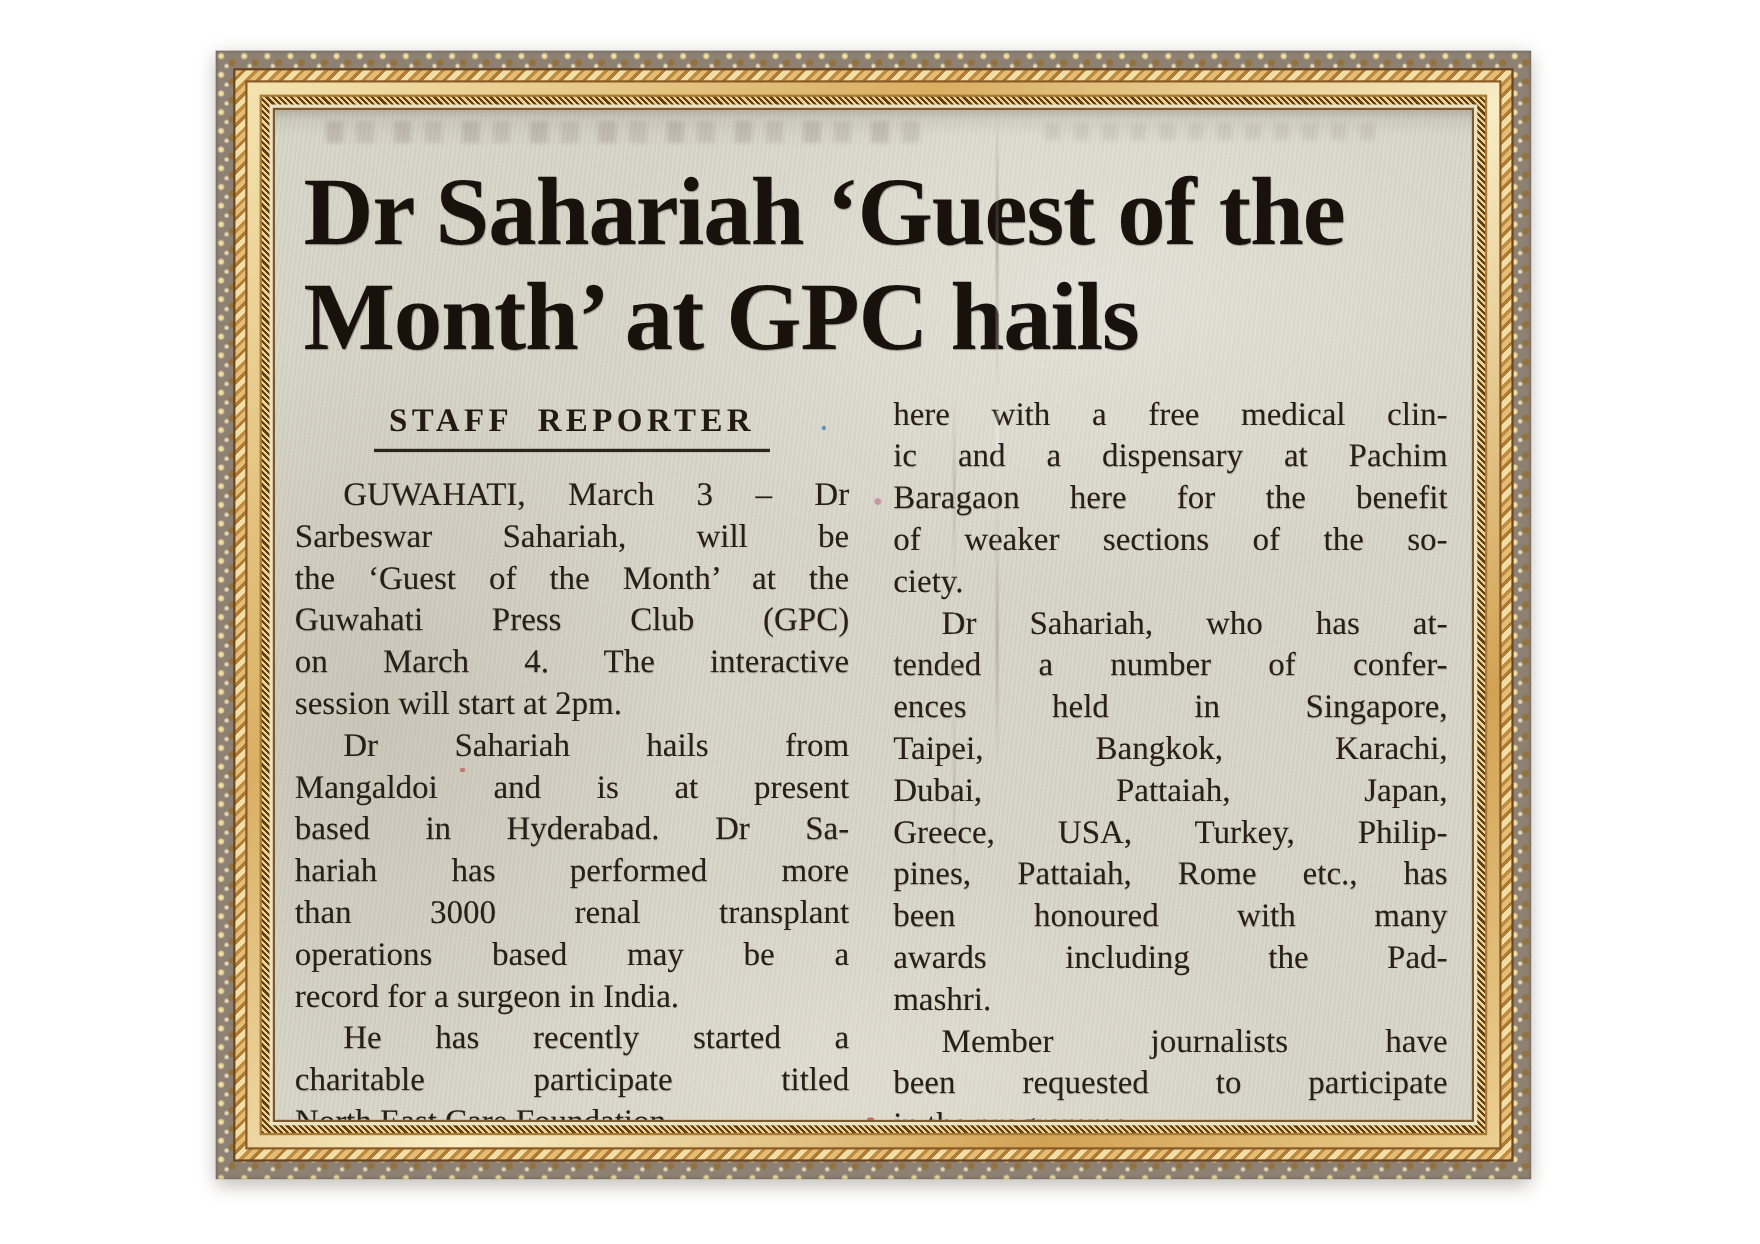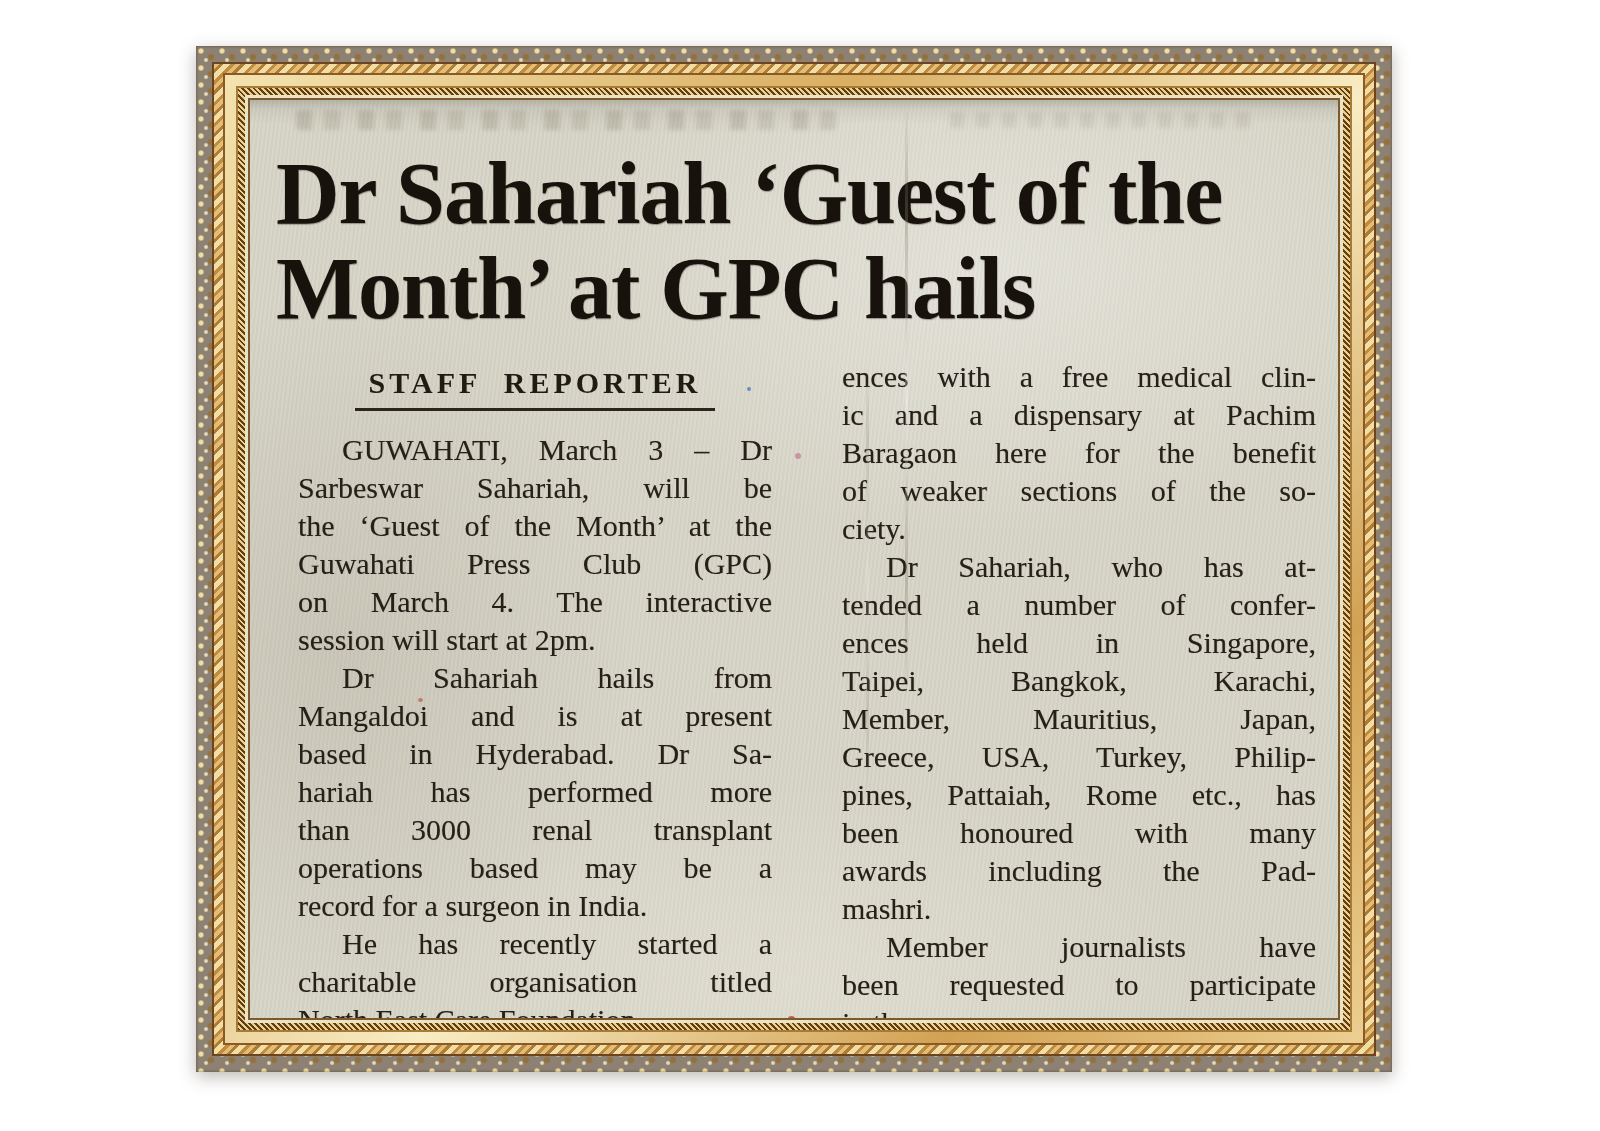--- a/index.html
+++ b/index.html
@@ -54,21 +54,21 @@
   .s2{left:545px;top:353px;width:6px;height:6px;background:#c47f96;opacity:.75;}
   .s3{left:497px;top:287px;width:4px;height:4px;background:#4a7fb5;opacity:.8;}
   .s4{left:168px;top:598px;width:5px;height:4px;background:#b8514a;opacity:.65;}
 
   
   .headline{margin:22px 0 0 10px;color:#17120c;font-weight:700;font-size:88px;line-height:95px;
     letter-spacing:-1px;text-shadow:0.5px 0.8px 1px rgba(25,20,12,0.35);}
   .hl-line{white-space:nowrap;}
 
   .columns{display:flex;gap:40px;margin-top:22px;padding:0 6px 0 2px;}
-  .col{flex:1;min-width:0;margin-left:30px;}
+  .col{flex:1;min-width:0;}
 
   .byline-wrap{text-align:center;margin:8px 0 20px;}
   .byline{display:inline-block;font-weight:700;font-size:30px;letter-spacing:4px;word-spacing:12px;
     color:#211b13;border-bottom:3px solid #2b251c;padding:0 14px 8px;}
 
   .body-text{font-size:30px;line-height:38px;color:#262019;
     text-shadow:0.3px 0.4px 0.7px rgba(30,24,15,0.3);}
   .line{text-align:justify;text-align-last:justify;}
   .line.first{padding-left:44px;}
   .line.last{text-align-last:left;}
@@ -115,36 +115,36 @@
                               <div class="line">on March 4. The interactive</div>
                               <div class="line last">session will start at 2pm.</div>
                               <div class="line first">Dr Sahariah hails from</div>
                               <div class="line">Mangaldoi and is at present</div>
                               <div class="line">based in Hyderabad. Dr Sa-</div>
                               <div class="line">hariah has performed more</div>
                               <div class="line">than 3000 renal transplant</div>
                               <div class="line">operations based may be a</div>
                               <div class="line last">record for a surgeon in India.</div>
                               <div class="line first">He has recently started a</div>
-                              <div class="line">charitable organisation titled</div>
+                              <div class="line">charitable participate titled</div>
                               <div class="line last">North East Care Foundation</div>
                             </div>
                         </div>
                         <div class="col">
                           <div class="body-text">
-                              <div class="line">ences with a free medical clin-</div>
+                              <div class="line">here with a free medical clin-</div>
                               <div class="line">ic and a dispensary at Pachim</div>
                               <div class="line">Baragaon here for the benefit</div>
                               <div class="line">of weaker sections of the so-</div>
                               <div class="line last">ciety.</div>
                               <div class="line first">Dr Sahariah, who has at-</div>
                               <div class="line">tended a number of confer-</div>
                               <div class="line">ences held in Singapore,</div>
                               <div class="line">Taipei, Bangkok, Karachi,</div>
-                              <div class="line">Member, Mauritius, Japan,</div>
+                              <div class="line">Dubai, Pattaiah, Japan,</div>
                               <div class="line">Greece, USA, Turkey, Philip-</div>
                               <div class="line">pines, Pattaiah, Rome etc., has</div>
                               <div class="line">been honoured with many</div>
                               <div class="line">awards including the Pad-</div>
                               <div class="line last">mashri.</div>
                               <div class="line first">Member journalists have</div>
                               <div class="line">been requested to participate</div>
                               <div class="line last">in the programme.</div>
                             </div>
                         </div>

